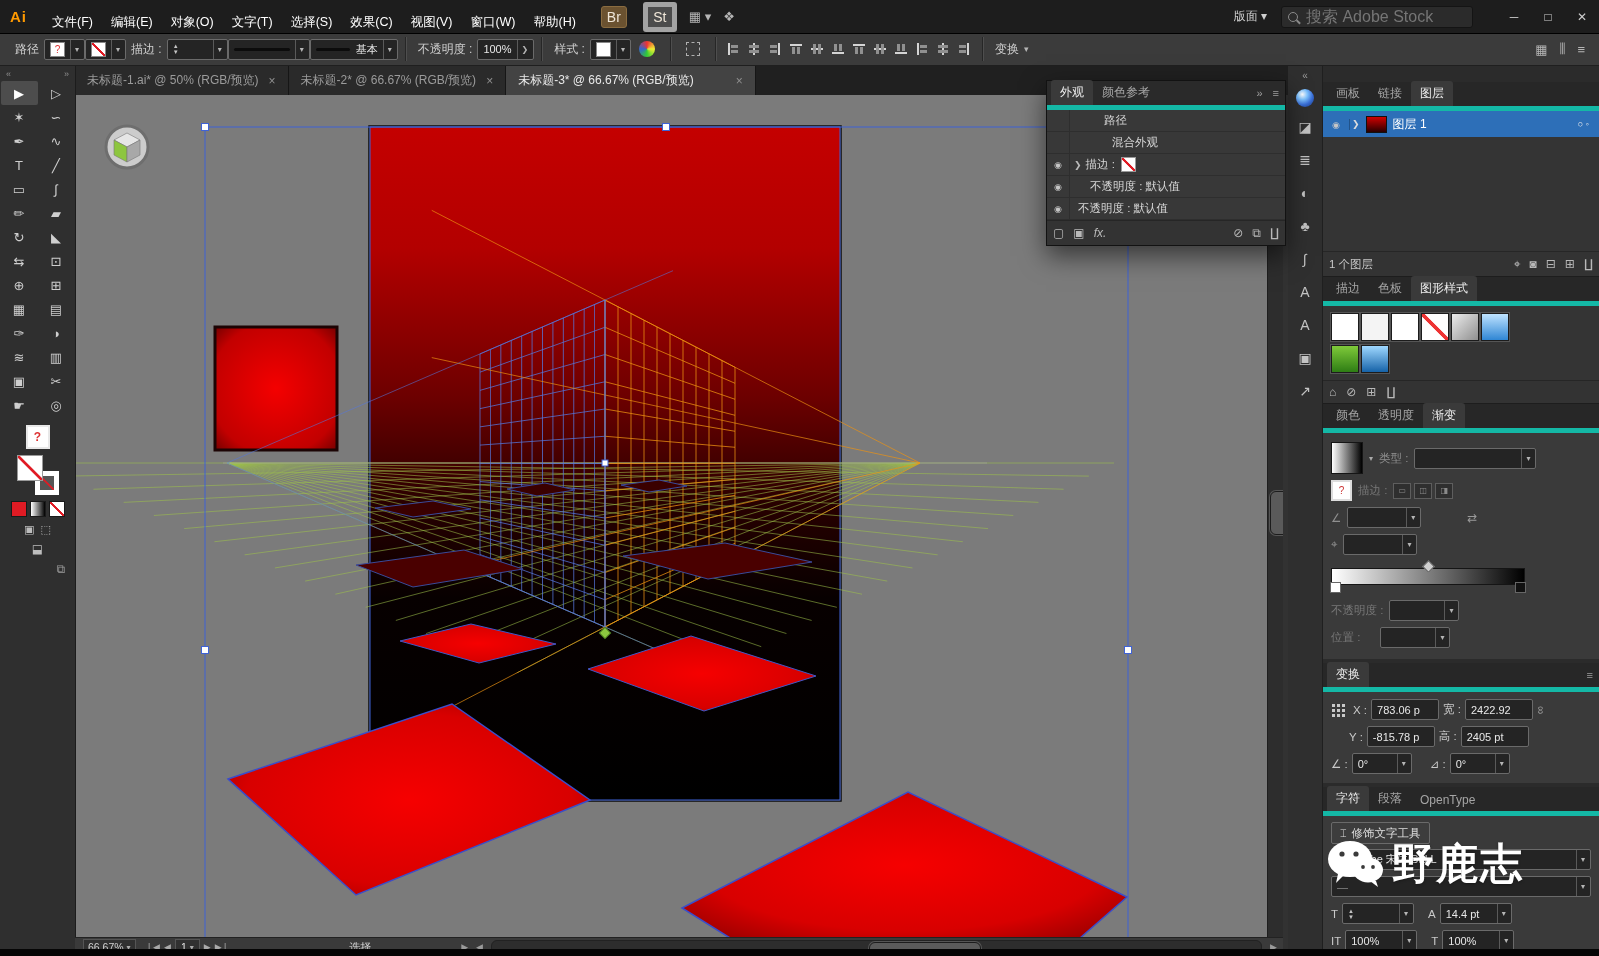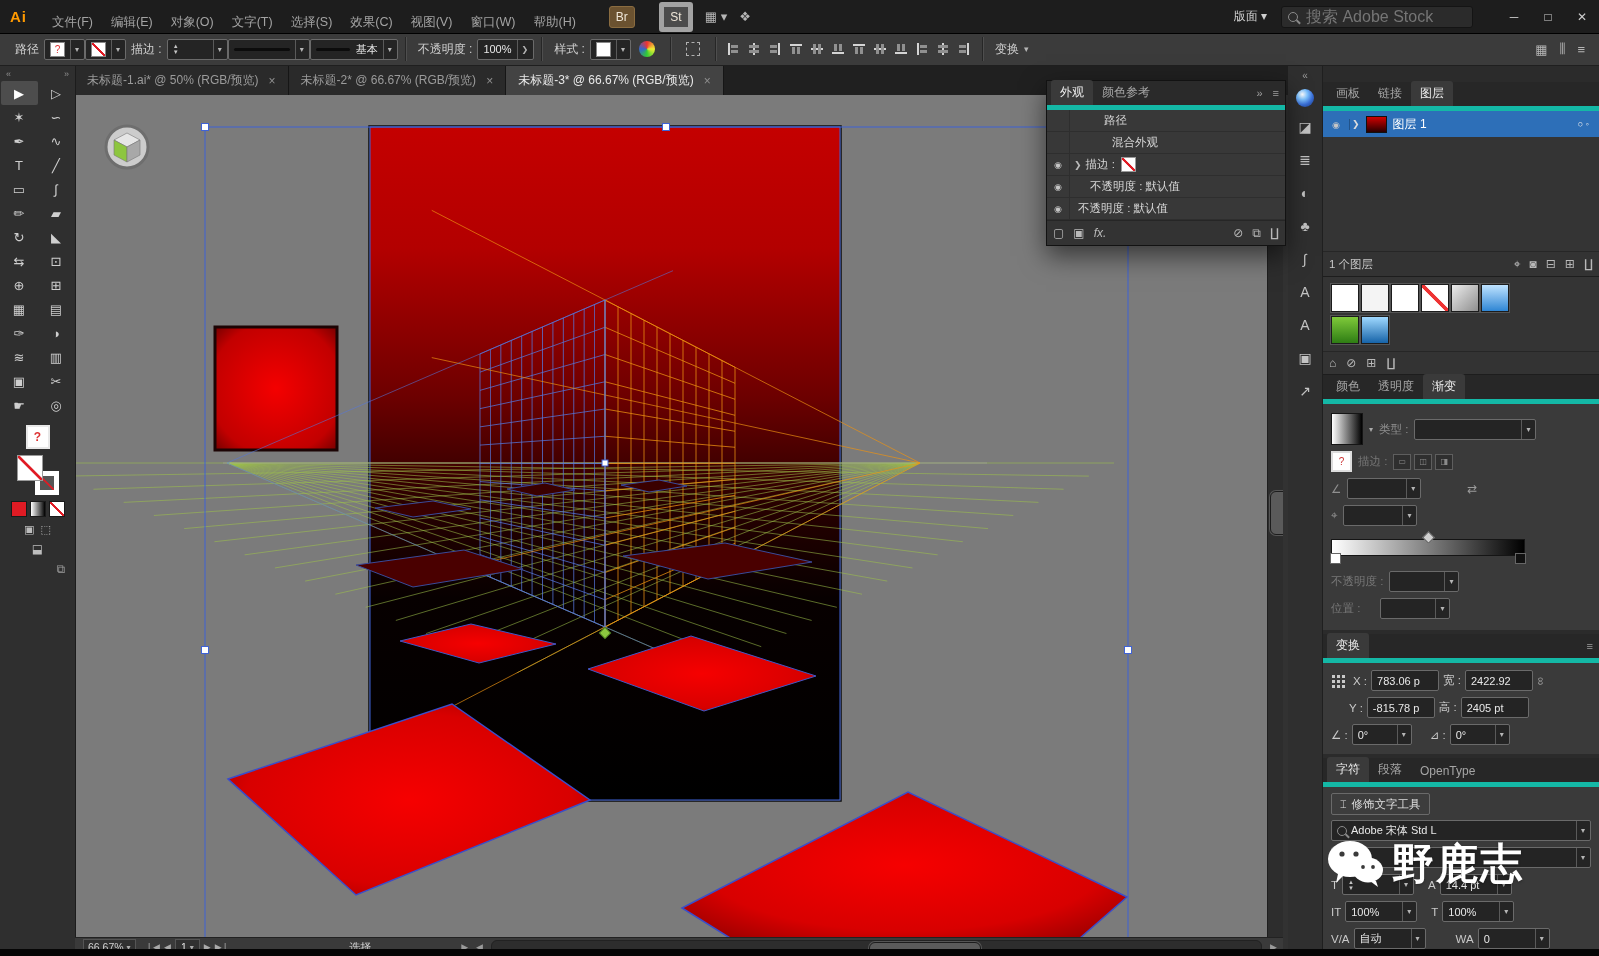--- a/index.html
+++ b/index.html
@@ -5,23 +5,23 @@
   html,body{margin:0;padding:0;background:#000;}
   #root{position:relative;width:1599px;height:956px;background:#323232;overflow:hidden;
         font-family:"Liberation Sans","DejaVu Sans",sans-serif;font-size:12px;color:#c9c9c9;
         -webkit-font-smoothing:antialiased;}
   .row{display:flex;align-items:center;}
   .grow{flex:1;}
   
   #titlebar{position:absolute;left:0;top:0;width:1599px;height:33px;background:#1d1d1d;
             border-bottom:1px solid #000;display:flex;align-items:center;z-index:30;}
   .ai-logo{color:#ff9a00;font-weight:bold;font-size:15px;margin:0 16px 0 10px;letter-spacing:1px;}
-  .menu-item{padding:0 9px;height:21px;line-height:33px;color:#a3a3a3;font-size:12.5px;cursor:default;}
+  .menu-item{padding:0 9px;height:21px;line-height:33px;color:#ffffff;font-size:12.5px;cursor:default;}
   .badge{display:inline-flex;align-items:center;justify-content:center;width:24px;height:20px;
-         border-radius:3px;font-size:12px;color:#efe6d8;margin-left:24px;}
+         border-radius:3px;font-size:14px;color:#efe6d8;margin-left:16px;}
   .badge.br{background:#6b5230;border:1px solid #8a6c40;}
   .badge.st{background:#4c4c4c;border:5px solid #a3a3a3;}
   .tb-ico{color:#b5b5b5;margin-left:12px;font-size:13px;}
   .layout-dd{color:#cfcfcf;margin-right:14px;}
   .search-box{display:flex;align-items:center;width:178px;height:20px;background:#2b2b2b;
               border:1px solid #141414;border-radius:3px;padding:0 6px;margin-right:24px;}
   .mag{width:8px;height:8px;border:1.5px solid #8a8a8a;border-radius:50%;position:relative;margin-right:6px;flex:none;}
   .mag::after{content:"";position:absolute;width:5px;height:1.5px;background:#8a8a8a;transform:rotate(45deg);right:-4px;bottom:-2px;}
   .search-input{background:transparent;border:0;outline:0;color:#9a9a9a;font-size:16px;width:130px;
                 font-family:"Liberation Sans","DejaVu Sans",sans-serif;}
@@ -46,21 +46,21 @@
   .al-l::before{left:3px;top:2px;width:2px;height:12px}.al-l::after{left:6px;top:4px;width:7px;height:3px;box-shadow:0 5px 0 #909090}
   .al-c::before{left:7px;top:2px;width:2px;height:12px}.al-c::after{left:3px;top:4px;width:10px;height:3px;box-shadow:0 5px 0 #909090}
   .al-r::before{right:3px;top:2px;width:2px;height:12px}.al-r::after{right:6px;top:4px;width:7px;height:3px;box-shadow:0 5px 0 #909090}
   .al-t::before{top:3px;left:2px;height:2px;width:12px}.al-t::after{top:6px;left:4px;height:7px;width:3px;box-shadow:5px 0 0 #909090}
   .al-m::before{top:7px;left:2px;height:2px;width:12px}.al-m::after{top:3px;left:4px;height:10px;width:3px;box-shadow:5px 0 0 #909090}
   .al-b::before{bottom:3px;left:2px;height:2px;width:12px}.al-b::after{bottom:6px;left:4px;height:7px;width:3px;box-shadow:5px 0 0 #909090}
   
   #tabstrip{position:absolute;left:75px;top:66px;width:1213px;height:29px;background:#202020;display:flex;align-items:stretch;z-index:20;text-align:center;}
   .doctab{display:flex;align-items:center;padding:0 12px;background:#2a2a2a;border-right:1px solid #161616;
           color:#9b9b9b;font-size:12px;white-space:nowrap;}
-  .doctab.active{background:#434343;color:#e9e9e9;}
+  .doctab.active{background:#434343;color:#e9e9e9;gap:32px;}
   .doctab .close{margin-left:10px;color:#8f8f8f;font-size:12px;}
   
   #toolbar{position:absolute;left:0;top:66px;width:75px;bottom:0;background:#2f2f2f;border-right:1px solid #1c1c1c;z-index:21;}
   #toolbar .tb-head{height:15px;display:flex;justify-content:space-between;align-items:center;padding:0 6px;color:#8f8f8f;font-size:9px;}
   #tools{display:grid;grid-template-columns:37px 37px;justify-content:center;}
   .tool{height:24px;display:flex;align-items:center;justify-content:center;color:#cfcfcf;font-size:13px;}
   .tool.active{background:#4d4d4d;color:#fff;border-radius:2px;}
   .tb-bottom{margin-top:8px;display:flex;flex-direction:column;align-items:center;gap:6px;}
   .qbox{width:20px;height:20px;border:2px solid #e8e8e8;background:#fff;color:#d33;font-weight:bold;
         display:flex;align-items:center;justify-content:center;font-size:12px;}
@@ -608,20 +608,26 @@
         <div id="layers-foot" class="row">
 
         <span class="ico"><span>⌖</span></span>
             <span class="ico"><span>◙</span></span>
             <span class="ico"><span>⊟</span></span>
             <span class="ico"><span>⊞</span></span>
             <span class="ico"><span>∐</span></span>
           </div>
       </div>
 
+      <div class="ptabs" id="styles-tabs">
+
+      <span class="ptab">描边</span>
+          <span class="ptab">色板</span>
+          <span class="ptab active">图形样式</span>
+        </div>
       <div style="background:#343434;flex:none;">
         <div class="thumbs" id="thumbs">
 
         <span class="thumb" style="background: rgb(255, 255, 255);"></span>
             <span class="thumb" style="background: rgb(244, 244, 244);"></span>
             <span class="thumb" style="background: rgb(255, 255, 255);"></span>
             <span class="thumb" style="background: linear-gradient(45deg, rgb(255, 255, 255) 44%, rgb(238, 51, 51) 46%, rgb(238, 51, 51) 54%, rgb(255, 255, 255) 56%);"></span>
             <span class="thumb" style="background: linear-gradient(135deg, rgb(236, 236, 236), rgb(143, 143, 143));"></span>
             <span class="thumb" style="background: linear-gradient(rgb(191, 227, 255), rgb(47, 134, 212));"></span>
             <span class="thumb" style="background: linear-gradient(rgb(127, 202, 58), rgb(46, 125, 20));"></span>

